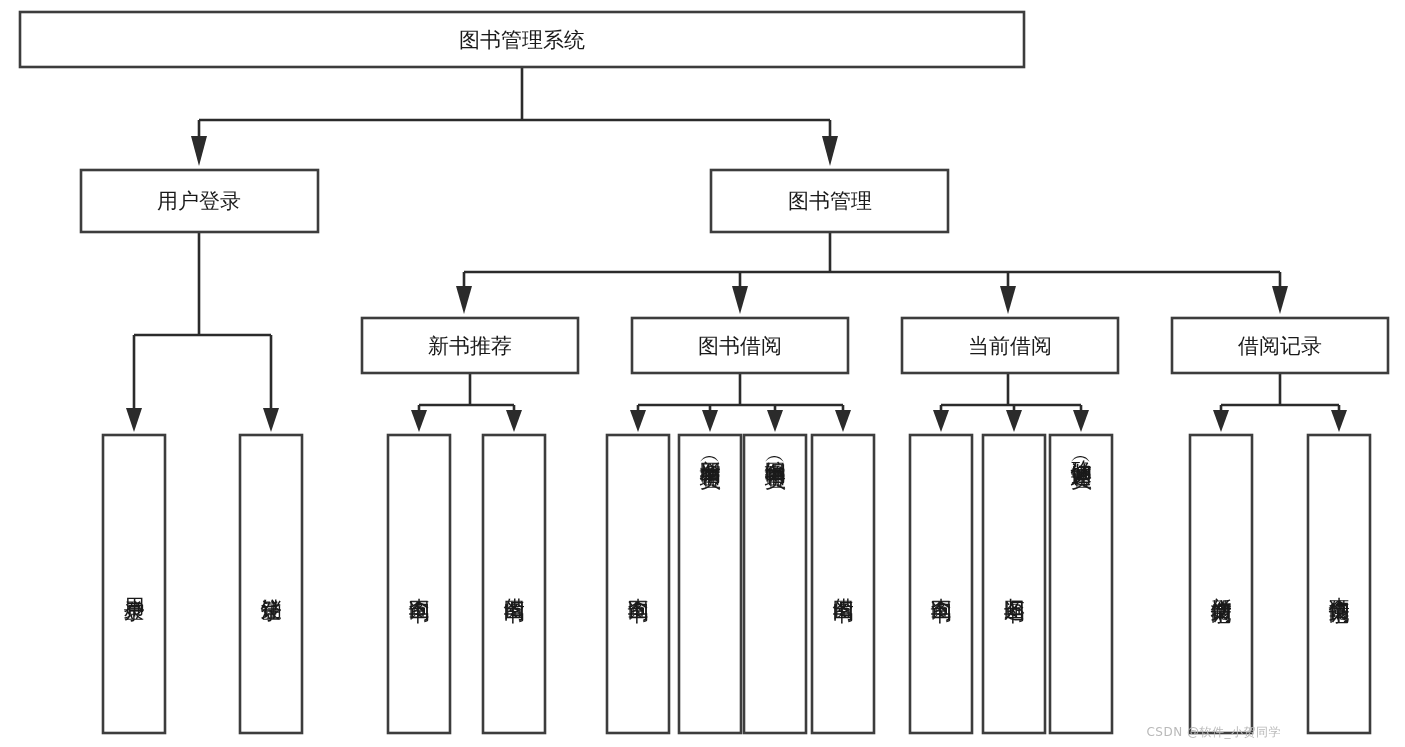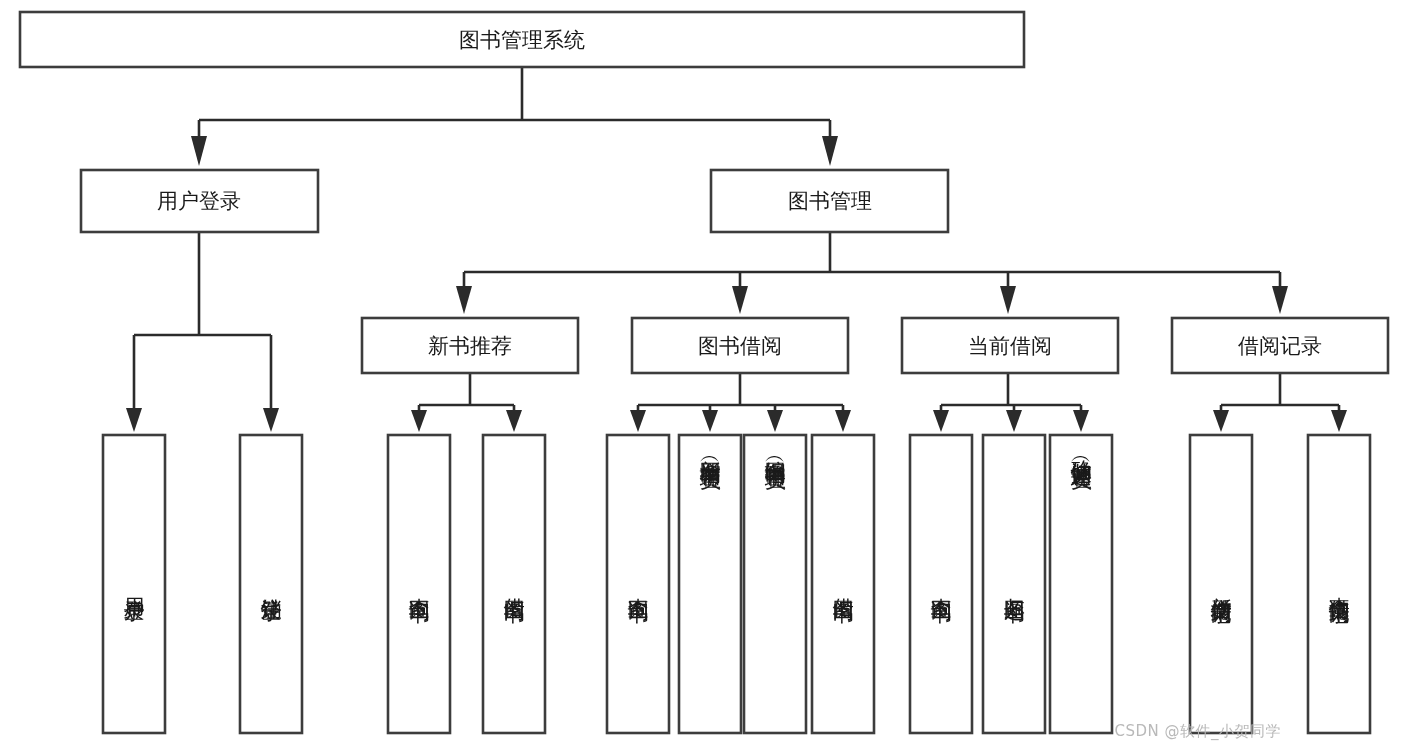--- a/index.html
+++ b/index.html
@@ -65,21 +65,21 @@
     color: #1a1a1a;
     letter-spacing: 1.5px;
     white-space: nowrap;
     text-align: left;
   }
   #watermark {
     position: absolute;
     right: 8px;
     bottom: 6px;
     font-family: "DejaVu Sans", "Liberation Sans", sans-serif;
-    font-size: 15px;
+    font-size: 12px;
     color: #b9b9b9;
     letter-spacing: 0.5px;
     white-space: nowrap;
   }
 </style>
 </head>
 <body>
 
 <div id="diagram-root">
 

